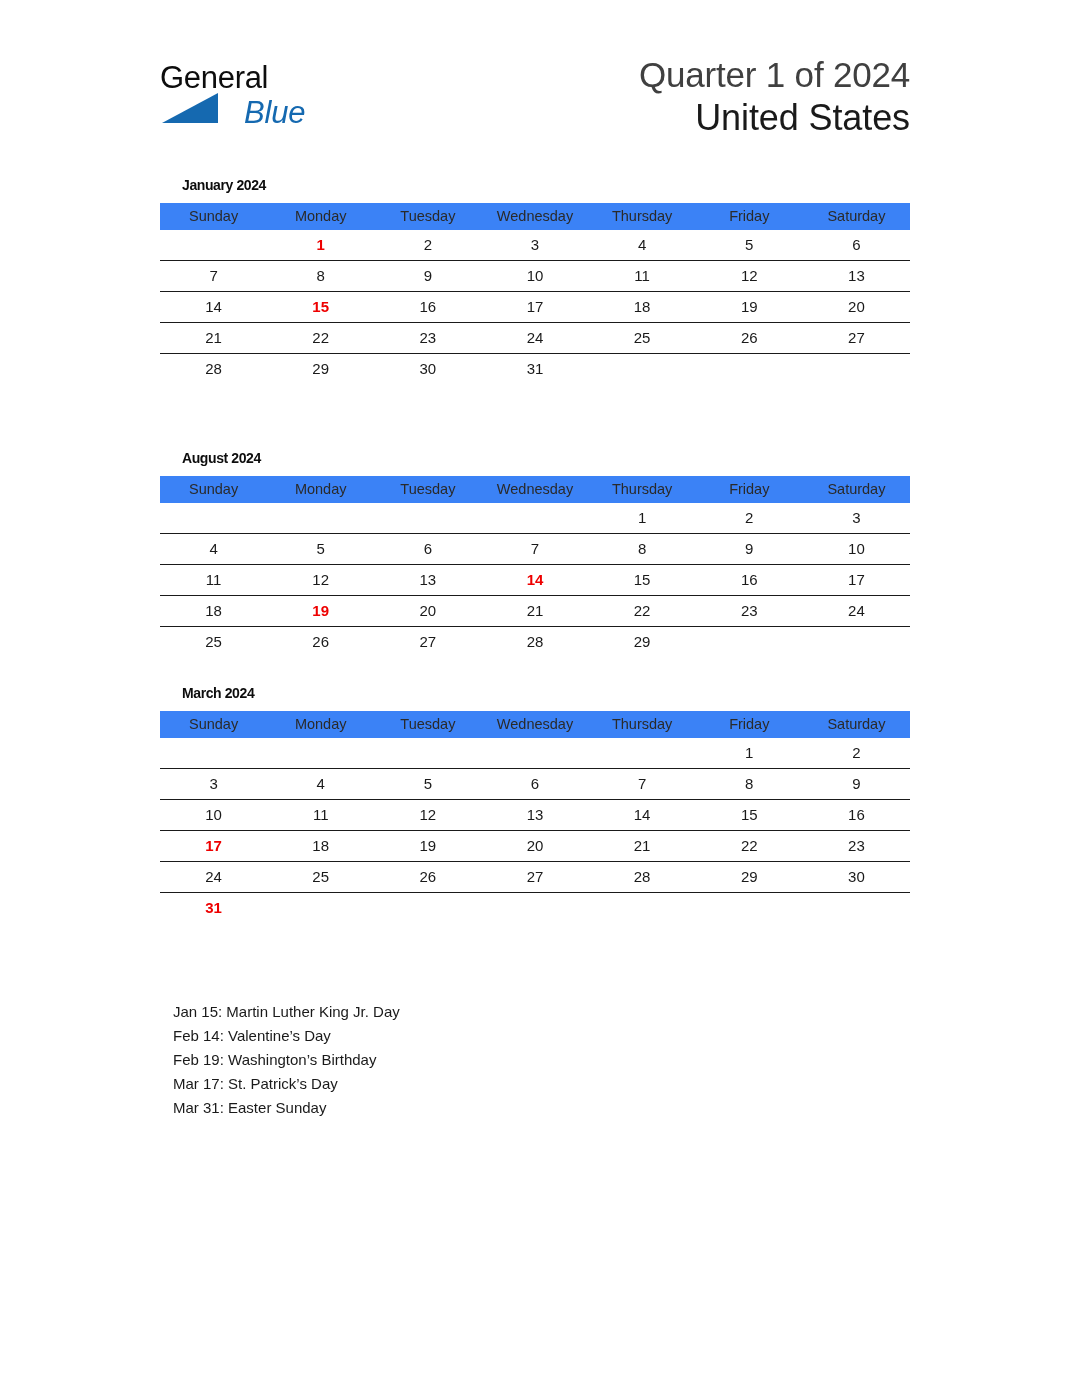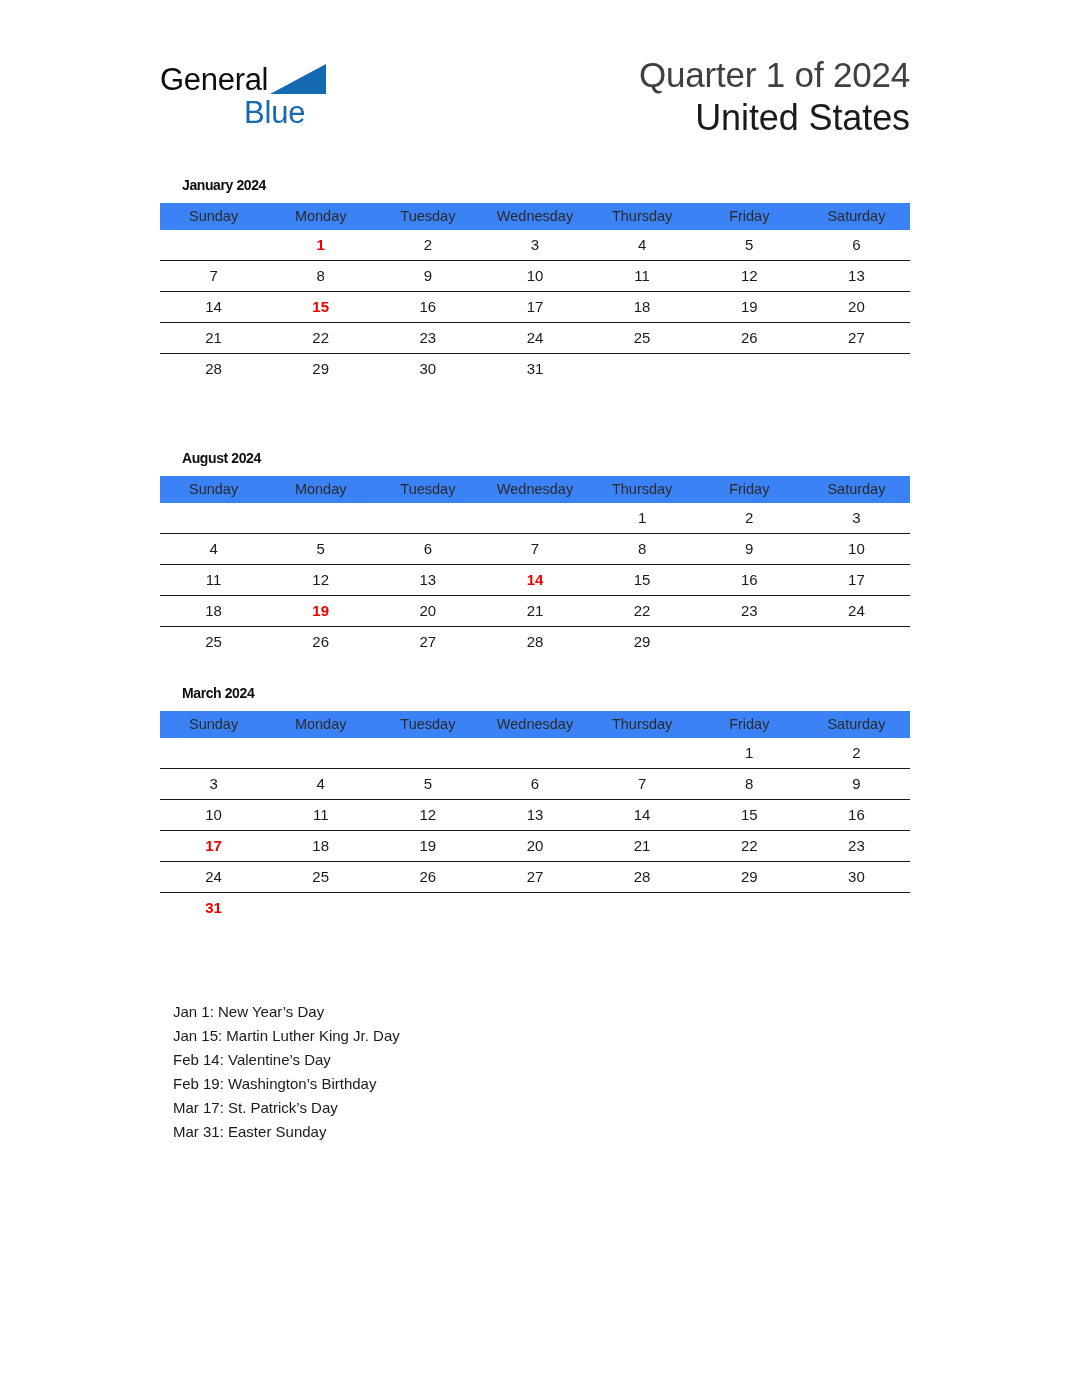--- a/index.html
+++ b/index.html
@@ -37,23 +37,24 @@
 
   .logo {
     position: relative;
     width: 180px;
     height: 90px;
     padding-top: 10px;
     box-sizing: border-box;
   }
   .logo-row1 {
     display: flex;
-    align-items: center;
+    align-items: flex-start;
     line-height: 1;
     height: 34px;
+    flex-direction: column;
   }
   .logo-general {
     font-family: "Liberation Sans", sans-serif;
     font-size: 31px;
     font-weight: 400;
     color: #0d0d0d;
     letter-spacing: -0.3px;
     line-height: 1;
   }
   .logo-triangle {
@@ -69,20 +70,21 @@
     margin-left: 84px;
     margin-top: 1px;
     line-height: 1;
   }
   .logo-blue {
     font-family: "Liberation Sans", sans-serif;
     font-size: 31px;
     font-weight: 400;
     color: #1569b0;
     letter-spacing: -0.2px;
+    font-style: italic;
   }
 
   .titleblock {
     text-align: right;
     padding-top: 2px;
   }
   .title-quarter {
     font-family: "Liberation Sans", sans-serif;
     font-size: 35px;
     font-weight: 400;
@@ -397,21 +399,20 @@
             <td class="empty">&nbsp;</td>
             <td class="empty">&nbsp;</td>
             <td class="empty">&nbsp;</td>
             <td class="empty">&nbsp;</td>
           </tr>
         </tbody>
     </table>
   </div>
 
   <div class="holiday-list">
-      <div class="holiday-item">Jan 1: New Year’s Day</div>
       <div class="holiday-item">Jan 15: Martin Luther King Jr. Day</div>
       <div class="holiday-item">Feb 14: Valentine’s Day</div>
       <div class="holiday-item">Feb 19: Washington’s Birthday</div>
       <div class="holiday-item">Mar 17: St. Patrick’s Day</div>
       <div class="holiday-item">Mar 31: Easter Sunday</div>
     </div>
 
 </div>
 
 </body></html>

